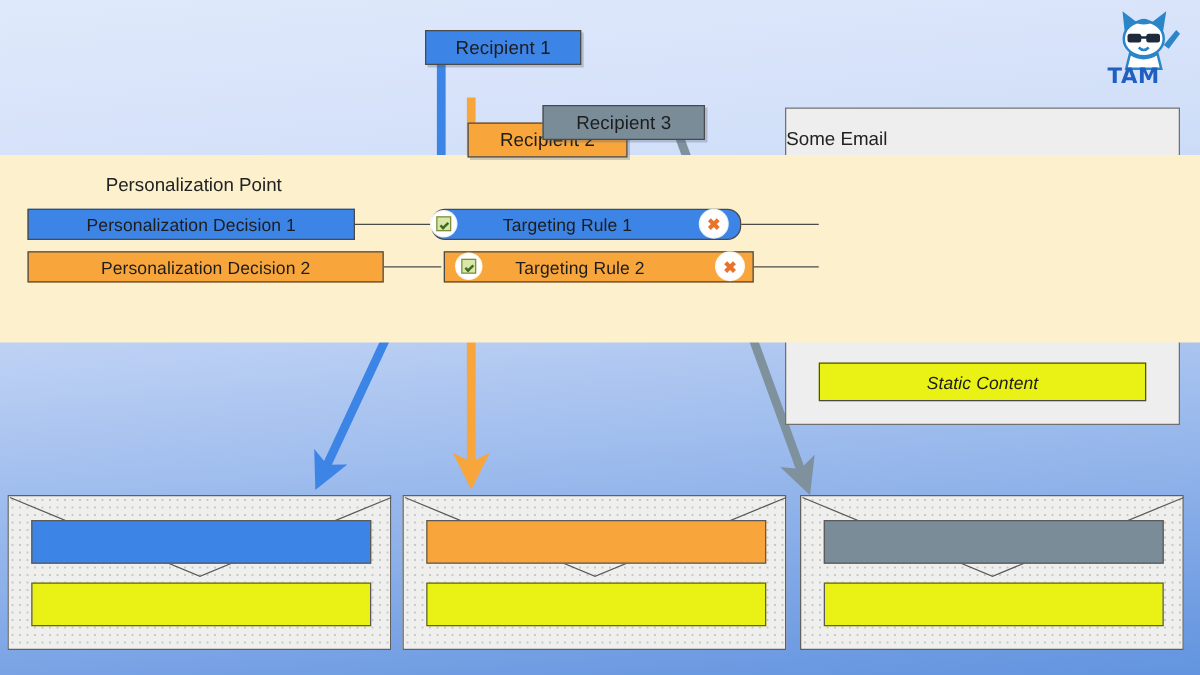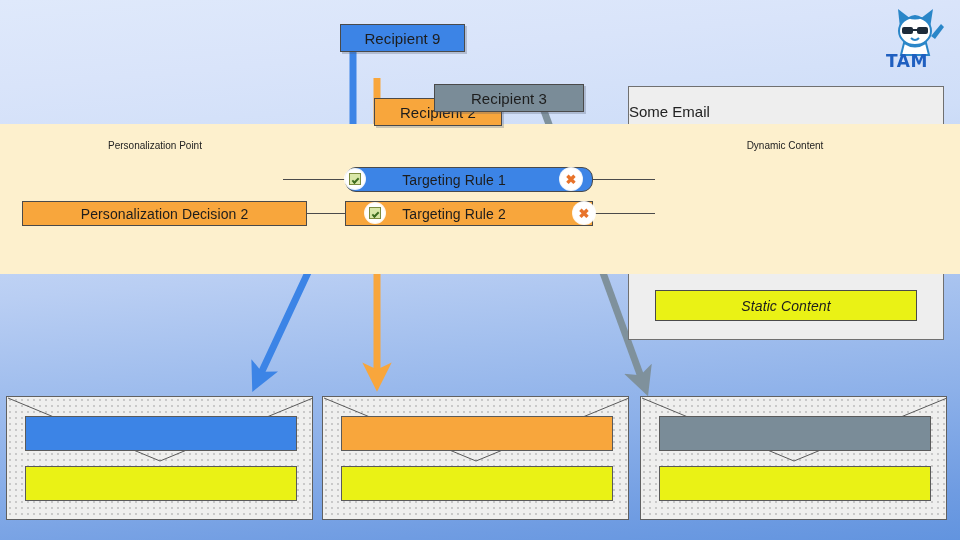--- a/index.html
+++ b/index.html
@@ -44,21 +44,21 @@
     background:#eeeeee;border:1px solid #707070;
   }
   .panel-dots{
     background-image:radial-gradient(#c9c9c9 .7px, transparent .8px);
     background-size:6px 6px;
   }
   .panel-title{
     position:absolute;width:100%;font-size:15px;color:#222;
   }
   .section-title{
-    position:absolute;font-size:10px;color:#222;text-align:center;
+    position:absolute;font-size:15px;color:#222;text-align:center;
   }
 
   
   .hline{position:absolute;height:0;border-top:1px solid #4a4a4a;}
 
   
   .badge{
     position:absolute;width:22px;height:22px;border-radius:50%;
     background:#ffffff;display:flex;align-items:center;justify-content:center;
     box-shadow:0 0 0 1px rgba(255,255,255,.9);
@@ -134,59 +134,61 @@
     </div>
 
     <div class="bar yellow" style="left:26px;top:203px;width:262px;height:31px;font-style:italic;">
       <span>Static Content</span>
     </div>
   </div>
 
   <div id="cream"></div>
 
   <div class="section-title" style="left:40px;top:140px;width:230px;">Personalization Point</div>
-  <div class="section-title" style="left:655px;top:140px;width:260px;">Dynamic Content</div>
 
   <div class="hline" style="left:283px;top:179px;width:70px;"></div>
   <div class="hline" style="left:283px;top:213px;width:70px;"></div>
   <div class="hline" style="left:593px;top:179px;width:62px;"></div>
   <div class="hline" style="left:593px;top:213px;width:62px;"></div>
 
+  <div class="bar blue" style="left:22px;top:167px;width:262px;height:25px;">
+    <span>Personalization Decision 1</span>
+  </div>
   <div class="bar orange" style="left:22px;top:201px;width:285px;height:25px;">
     <span>Personalization Decision 2</span>
   </div>
 
   <div class="bar blue" style="left:345px;top:167px;width:248px;height:25px;padding-right:30px;border-radius:11px;">
     <span>Targeting Rule 1</span>
   </div>
-  <div class="bar orange" style="left:345px;top:201px;width:248px;height:25px;padding-right:30px;">
+  <div class="bar orange" style="left:355px;top:201px;width:248px;height:25px;padding-right:30px;">
     <span>Targeting Rule 2</span>
   </div>
 
   <div class="badge small" style="left:345px;top:169px;">
     <span class="chk"></span>
   </div>
   <div class="badge small" style="left:365px;top:203px;">
     <span class="chk"></span>
   </div>
 
   <div class="badge" style="left:560px;top:168px;">
     <span class="x-glyph">✖</span>
   </div>
   <div class="badge" style="left:573px;top:202px;">
     <span class="x-glyph">✖</span>
   </div>
 
   <div class="bar blue recipient shadow-r" style="left:340px;top:24px;width:125px;">
-    <span>Recipient 9</span>
+    <span>Recipient 1</span>
   </div>
   <div class="bar orange recipient shadow-r" style="left:374px;top:54px;width:128px;margin-top:44px;">
     <span>Recipient 2</span>
   </div>
-  <div class="bar grey recipient shadow-r" style="left:434px;top:84px;width:150px;">
+  <div class="bar grey recipient shadow-r" style="left:434px;top:84px;width:130px;">
     <span>Recipient 3</span>
   </div>
 
   <div class="envelope" style="left:6px;top:396px;width:307px;height:124px;">
     <svg width="307" height="124" viewBox="0 0 307 124" style="position:absolute;left:0;top:0;">
       <path d="M 1 1 L 153 64 L 306 1" stroke="#5a5a5a" stroke-width="1" fill="none"></path>
     </svg>
     <div class="env-inner" style="left:18px;top:19px;width:272px;height:35px;background:#3c84e6;"></div>
     <div class="env-inner" style="left:18px;top:69px;width:272px;height:35px;background:#eaf215;"></div>
   </div>

